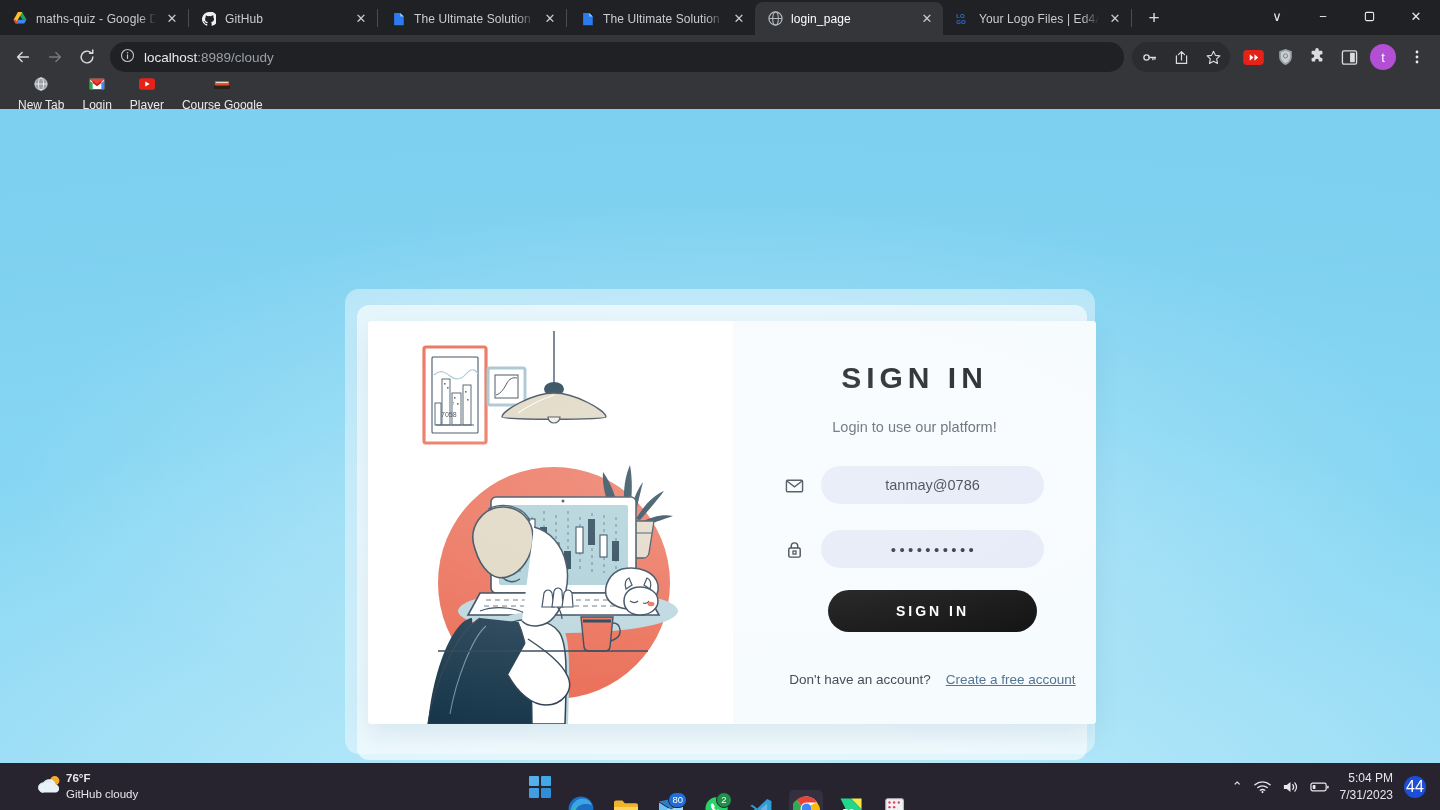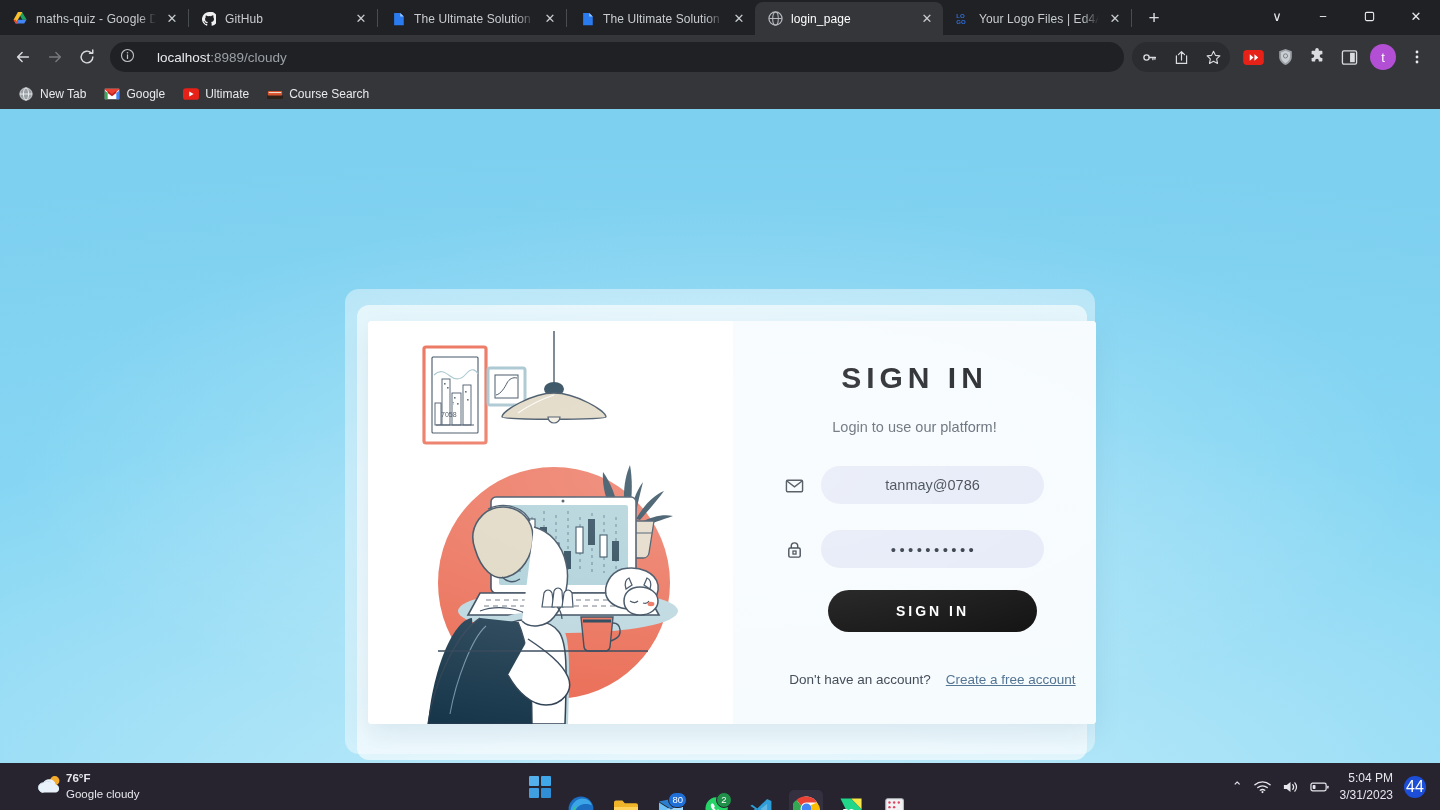--- a/index.html
+++ b/index.html
@@ -55,39 +55,39 @@
     width: 30px; height: 30px; border-radius: 50%; color: #dadce0;
     display: flex; align-items: center; justify-content: center; flex: 0 0 auto;
   }
   .tb-icon.dim { color: #78797c; }
   .omnibox {
     flex: 1 1 auto; height: 30px; background: #202124; border-radius: 16px;
     display: flex; align-items: center; gap: 9px; padding: 0 10px; margin: 0 6px;
     min-width: 0;
   }
   .omnibox .url { font-size: 13.5px; color: #9aa0a6; white-space: nowrap; }
-  .omnibox .url b { color: #e8eaed; font-weight: 400; margin-left: 13px; }
+  .omnibox .url b { color: #e8eaed; font-weight: 400; }
   .tb-right { display: flex; align-items: center; gap: 2px; }
   .tb-right .pillgroup {
     display: flex; align-items: center; gap: 2px; background: #2b2c2f;
     border-radius: 16px; padding: 0 2px; margin-right: 6px;
   }
   .avatar-btn {
     width: 26px; height: 26px; border-radius: 50%; background: #b34fd4;
     color: #fff; font-size: 13px; display: flex; align-items: center;
     justify-content: center; margin: 0 4px;
   }
 
   .bookmarks {
     height: 30px; background: #35363a; display: flex; align-items: center;
     gap: 2px; padding: 0 10px; flex: 0 0 30px;
   }
   .bm {
     display: flex; align-items: center; gap: 6px; padding: 3px 8px;
-    border-radius: 4px; color: #e8eaed; font-size: 12px; white-space: nowrap;
+    border-radius: 4px; color: #e8eaed; font-size: 12px; white-space: nowrap; flex-direction: column;
   }
   .bm .bm-ico { width: 16px; height: 16px; display: flex; align-items: center; justify-content: center; }
 
   
   .viewport {
     flex: 1 1 auto; position: relative; overflow: hidden;
     background:
       radial-gradient(130% 95% at 50% 100%, #c4ecfa 0%, #a6e2f7 30%, #86d6f3 62%, #7ed0f0 100%);
   }
   .viewport::after {
@@ -395,40 +395,40 @@
         <svg width="16" height="12" viewBox="0 0 20 15">
             <path fill="#fff" d="M1 1h18v13H1z"></path>
             <path fill="#ea4335" d="M1 2.2 10 9l9-6.8V1H1z"></path>
             <path fill="#4285f4" d="M19 2.6 10 9.4 1 2.6V14h18z" opacity=".0"></path>
             <path fill="#34a853" d="M1 3.4V14h3.6V6.1z"></path>
             <path fill="#4285f4" d="M15.4 6.1V14H19V3.4z"></path>
             <path fill="#fbbc04" d="M4.6 6.1 10 10.2l5.4-4.1V14H4.6z" opacity=".0"></path>
             <path fill="#c5221f" d="M4.6 6.1 10 10.2l5.4-4.1V3.4L10 7.5 4.6 3.4z"></path>
           </svg>
       </span>
-      <span>Google</span>
+      <span>Login</span>
     </div>
     <div class="bm">
       <span class="bm-ico">
         <svg width="17" height="12" viewBox="0 0 18 13">
             <rect width="18" height="13" rx="3.2" fill="#e62117"></rect>
             <path d="M7 3.6 12 6.5 7 9.4z" fill="#fff"></path>
           </svg>
       </span>
-      <span>Ultimate</span>
+      <span>Player</span>
     </div>
     <div class="bm">
       <span class="bm-ico">
         <svg width="16" height="11" viewBox="0 0 18 12">
             <rect x="0" y="7" width="18" height="4" rx="1" fill="#2d2118"></rect>
             <rect x="1" y="2" width="16" height="5" rx="1" fill="#d8532c"></rect>
             <path d="M2 3.2h14v1.2H2z" fill="#f0dccf"></path>
           </svg>
       </span>
-      <span>Course Search</span>
+      <span>Course Google</span>
     </div>
   </div>
 
   <div class="viewport">
 
     <div class="card-stack">
       <div class="stack-l1"></div>
       <div class="stack-l2"></div>
 
       <div class="card">
@@ -604,21 +604,21 @@
   <div class="tb-weather">
     <span>
       <svg width="30" height="24" viewBox="0 0 32 24">
           <circle cx="20" cy="7.5" r="5" fill="#f5ab2e"></circle>
           <path d="M8 20a5.2 5.2 0 0 1-.4-10.4A7.2 7.2 0 0 1 21 11.5a4.4 4.4 0 0 1 .6 8.5z" fill="#e9f2fa"></path>
           <path d="M8 20a5.2 5.2 0 0 1-.4-10.4A7.2 7.2 0 0 1 16 9" fill="none" stroke="#cfe0ee" stroke-width="1"></path>
         </svg>
     </span>
     <span class="wx-text">
       <span class="t">76°F</span><br>
-      <span>Google cloudy</span>
+      <span>GitHub cloudy</span>
     </span>
   </div>
 
   <div class="tb-center">
     <div class="start-btn">
       <svg width="24" height="24" viewBox="0 0 24 24">
           <rect x="1" y="1" width="10" height="10" rx="1" fill="#53b0ea"></rect>
           <rect x="13" y="1" width="10" height="10" rx="1" fill="#40a7e8"></rect>
           <rect x="1" y="13" width="10" height="10" rx="1" fill="#3f9fe0"></rect>
           <rect x="13" y="13" width="10" height="10" rx="1" fill="#2f8ed6"></rect>
@@ -727,17 +727,17 @@
     </span>
     <span class="sys-ico">
       <svg width="19" height="12" viewBox="0 0 20 12">
           <rect x="1" y="2" width="16" height="8" rx="1.8" fill="none" stroke="#e6e6ec" stroke-width="1.3"></rect>
           <rect x="18" y="4.6" width="1.6" height="3" rx=".6" fill="#e6e6ec"></rect>
           <rect x="2.8" y="3.8" width="3" height="4.4" rx=".8" fill="#e6e6ec"></rect>
         </svg>
     </span>
     <span class="clock">
       <span>5:04 PM</span><br>
-      <span>3/31/2023</span>
+      <span>7/31/2023</span>
     </span>
     <span class="notif-badge">44</span>
   </div>
 </div>
 
 </body></html>

